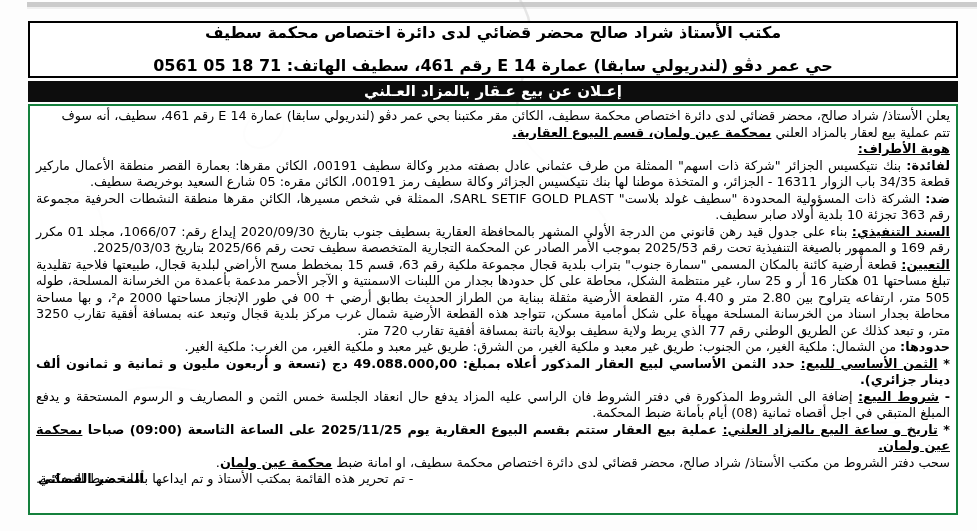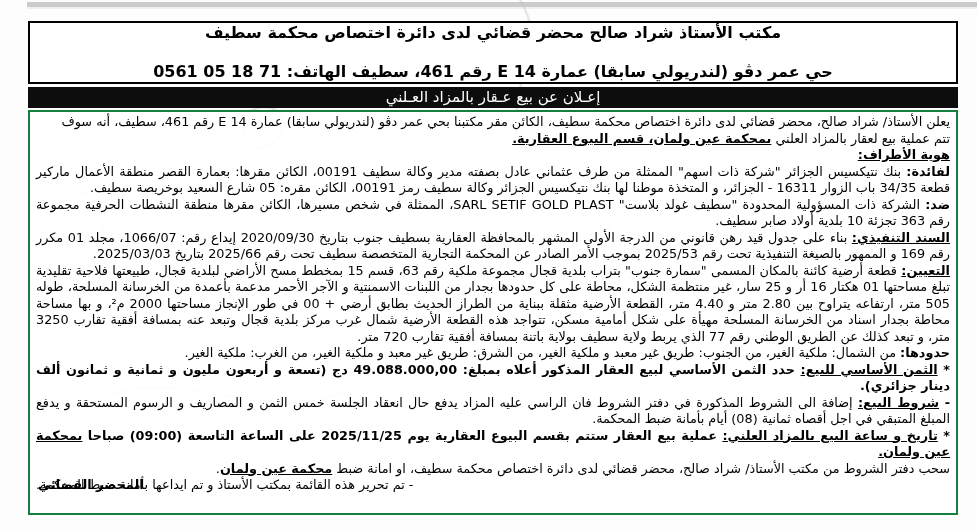--- a/index.html
+++ b/index.html
@@ -5,26 +5,26 @@
   html,body{margin:0;padding:0;background:#ffffff;}
   .page{
     position:relative;width:977px;height:531px;background:#fdfdfd;overflow:hidden;
     font-family:"DejaVu Sans",sans-serif;direction:rtl;color:#000;
   }
   .scan-strip{position:absolute;top:2px;left:27px;right:0;height:5px;background:#cbcbcb;border-bottom:2px solid #efefef;}
   .watermark{position:absolute;top:0;left:0;pointer-events:none;}
   .doc{position:absolute;left:28px;right:19px;top:21px;bottom:16px;display:flex;flex-direction:column;}
   .header-box{
     flex:0 0 51px;border:2px solid #000;background:#fff;
-    display:flex;flex-direction:column;justify-content:center;align-items:center;gap:19px;
+    display:flex;flex-direction:column;justify-content:center;align-items:center;gap:13px;
     font-weight:700;font-size:16px;line-height:1.25;position:relative;z-index:2;
   }
   .banner{
     flex:0 0 20px;margin-top:3px;background:#0d0d0d;color:#fff;text-align:center;
-    font-weight:400;font-size:15px;line-height:21px;position:relative;z-index:2;letter-spacing:.5px;
+    font-weight:700;font-size:15px;line-height:21px;position:relative;z-index:2;letter-spacing:.5px;
   }
   .body-box{
     flex:1 1 auto;margin-top:2px;border:2px solid #15803d;background:rgba(255,255,255,.92);
     padding:2px 6px 3px 6px;font-size:12.8px;line-height:16.5px;text-align:justify;
     overflow:hidden;position:relative;z-index:2;
   }
   .para{margin:0;}
   .para.center{text-align:right;}
   .para.right{text-align:right;}
   .b{font-weight:700;}

